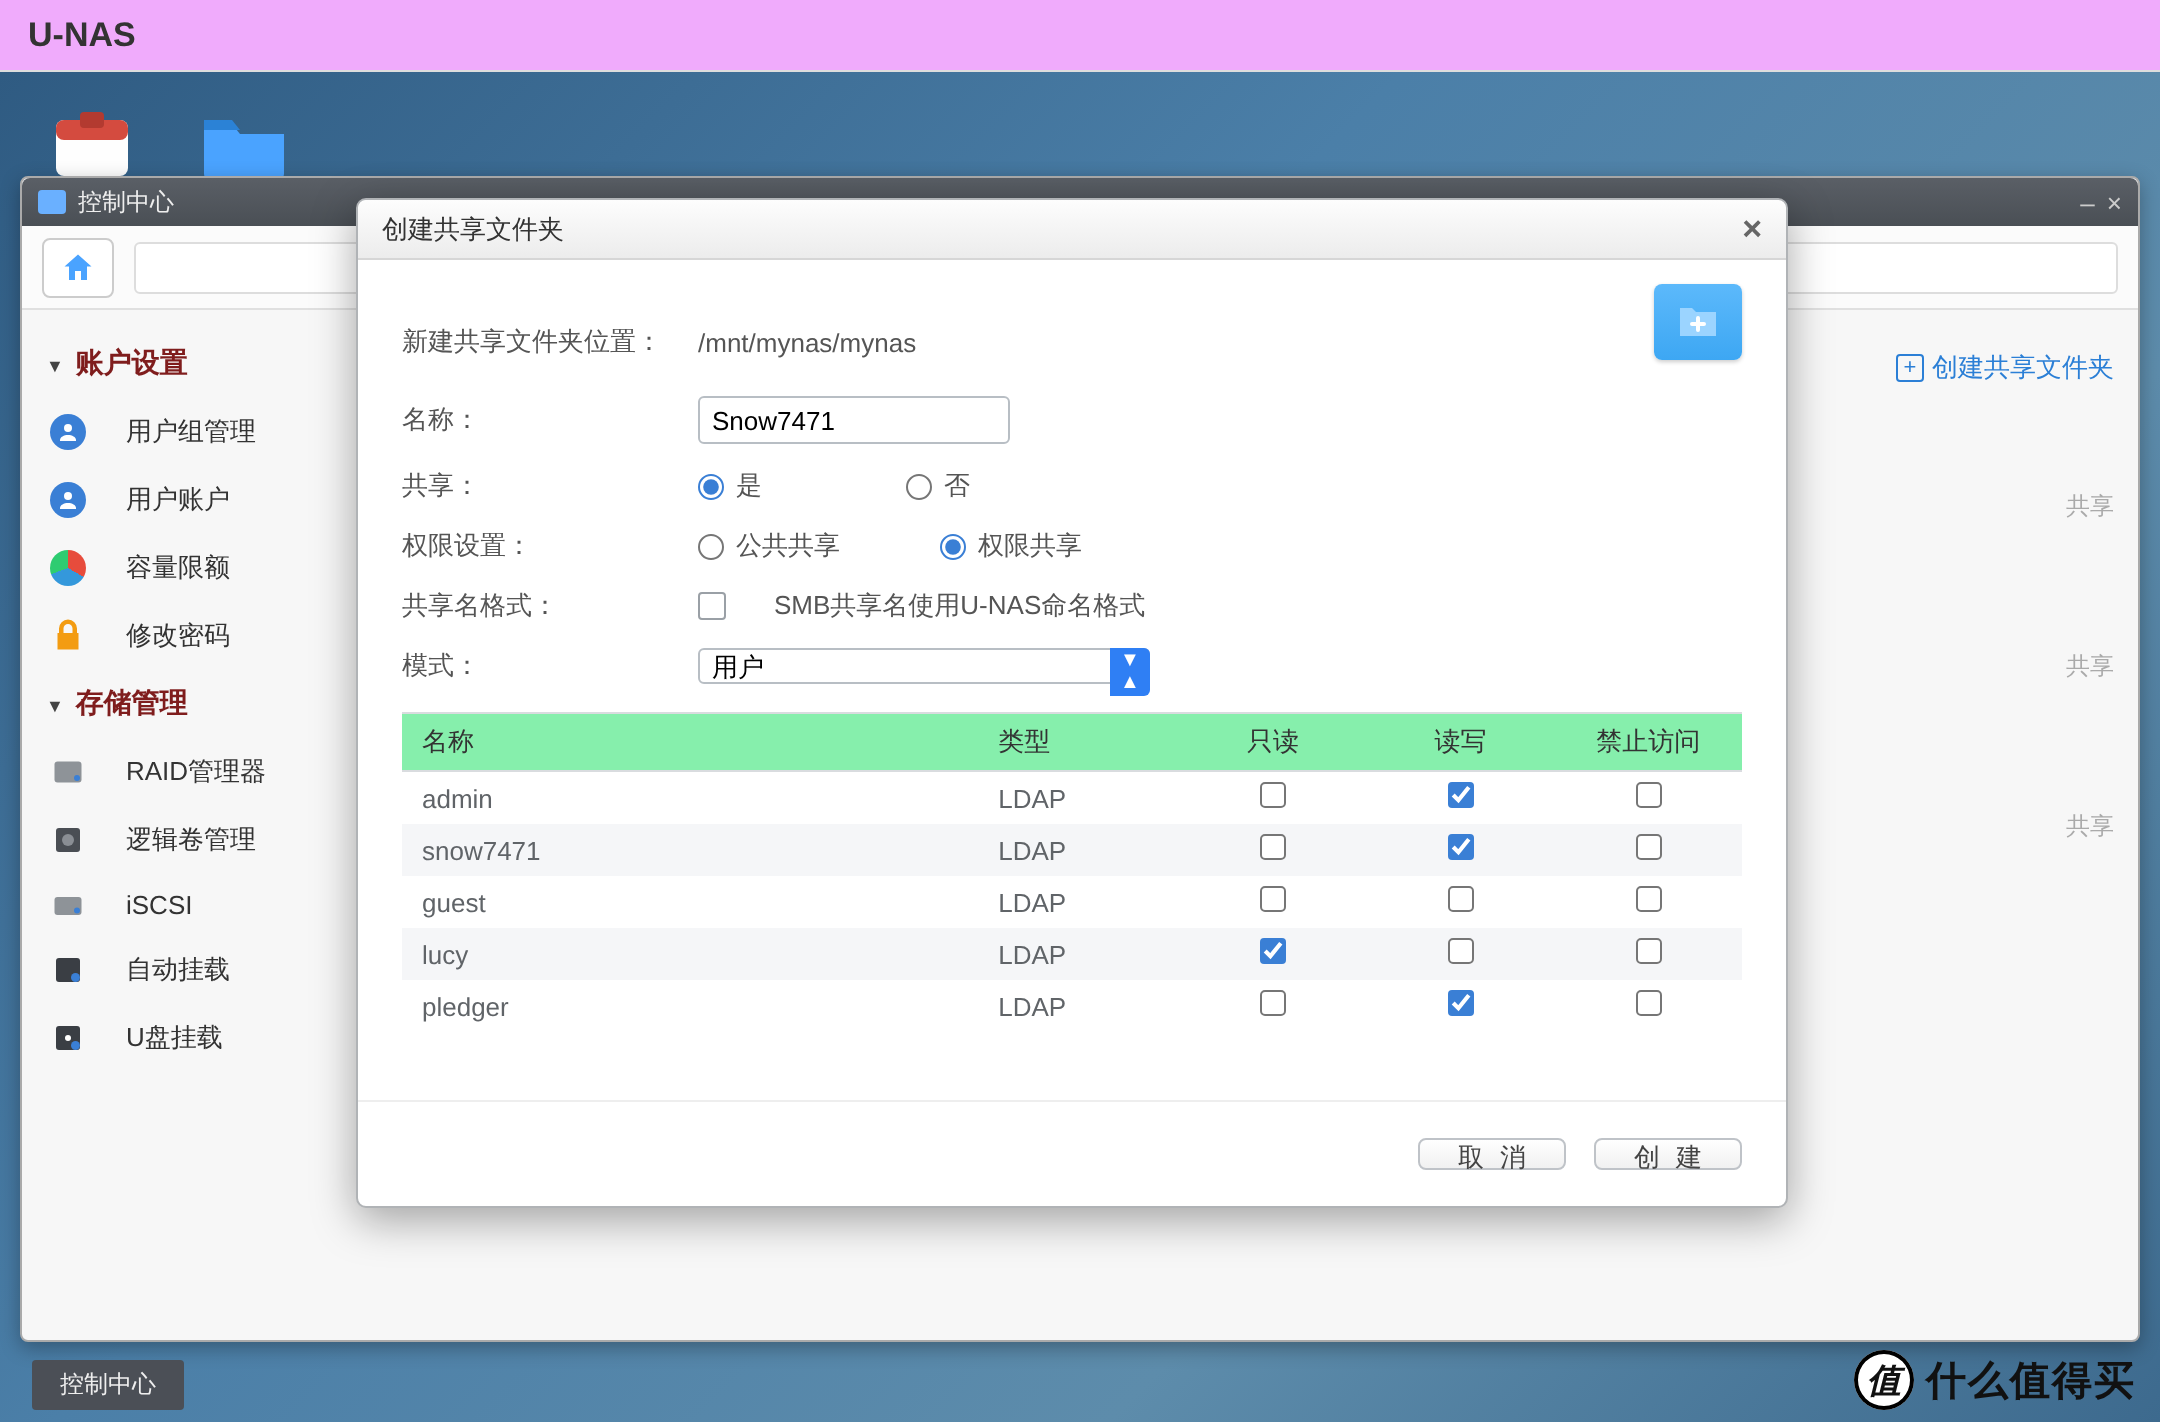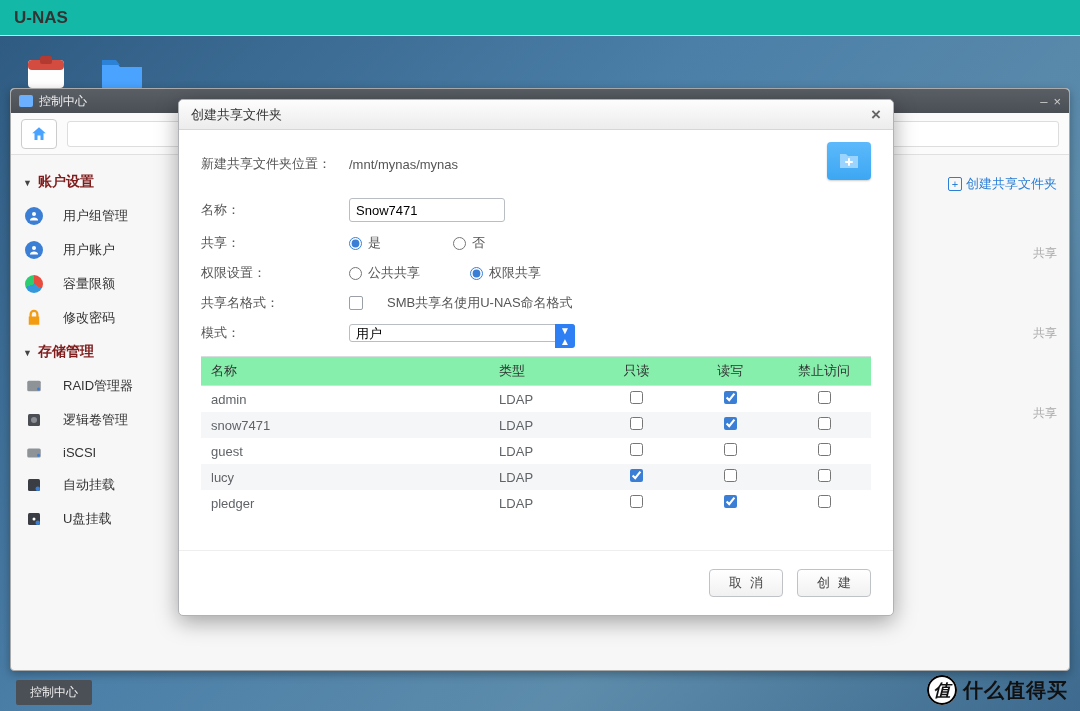--- a/index.html
+++ b/index.html
@@ -1,19 +1,19 @@
 <!DOCTYPE html>
 <html><head>
 <meta charset="utf-8">
 <style>
 * { box-sizing: border-box; margin: 0; padding: 0; font-family: Arial, "Microsoft YaHei", sans-serif; }
 body { width: 1080px; height: 711px; background: #3a6890; overflow: hidden; position: relative; }
 
 
-.topbar { height: 36px; background: #14b8a6; display: flex; align-items: center; padding: 0 14px; border-bottom: 1px solid #ddd; justify-content: center; }
+.topbar { height: 36px; background: #f0abfc; display: flex; align-items: center; padding: 0 14px; border-bottom: 1px solid #ddd; justify-content: center; }
 .brand { font-size: 17px; font-weight: bold; color: #333; }
 .topbar-right { margin-left: auto; display: flex; align-items: center; gap: 28px; flex-direction: column; }
 .user-glyph svg { width: 18px; height: 18px; fill: #444; }
 .lang { font-size: 13px; color: #444; }
 
 
 .desktop { position: absolute; top: 36px; left: 0; right: 0; bottom: 0; background: linear-gradient(135deg, #2f5b82, #4b7fa8 40%, #5d8cab 70%, #3d6a8e); }
 .desktop-icons { position: absolute; top: 16px; left: 22px; display: flex; gap: 28px; }
 .dicon { width: 48px; height: 40px; }
 
@@ -42,21 +42,21 @@
 .create-link .plus { width: 14px; height: 14px; border: 1px solid #2b7fd6; display: flex; align-items: center; justify-content: center; font-size: 11px; border-radius: 2px; }
 .bg-row { position: absolute; right: 12px; color: #aaa; font-size: 12px; }
 
 
 .overlay { position: absolute; inset: 0; pointer-events: none; }
 .dialog { position: absolute; top: 63px; left: 178px; width: 716px; background: #fff; border: 1px solid #b0b3b6; border-radius: 5px; box-shadow: 0 6px 22px rgba(0,0,0,0.35); pointer-events: all; }
 .d-titlebar { height: 30px; background: linear-gradient(#fdfdfd, #ececec); border-bottom: 1px solid #d6d6d6; display: flex; align-items: center; padding: 0 12px; font-size: 13px; color: #333; border-radius: 5px 5px 0 0; }
 .d-titlebar .close { margin-left: auto; font-size: 17px; color: #666; cursor: pointer; font-weight: bold; }
 .d-body { padding: 12px 22px 6px; font-size: 13px; color: #555; }
 
-.d-toprow { display: flex; align-items: center; margin-bottom: 12px; }
+.d-toprow { display: flex; align-items: flex-end; margin-bottom: 12px; }
 .add-folder-btn { margin-left: auto; width: 44px; height: 38px; background: linear-gradient(#5cb9fb,#3da7f3); border-radius: 4px; display:flex; align-items:center; justify-content:center; box-shadow: 0 1px 2px rgba(0,0,0,0.2);}
 .add-folder-btn svg { width: 26px; height: 24px; fill: #fff; }
 
 .form-row { display: flex; align-items: center; padding: 6px 0; gap: 18px; }
 .form-label { width: 130px; color: #555; }
 .text-input { width: 156px; height: 24px; border: 1px solid #b8bec4; border-radius: 3px; padding: 0 6px; font-size: 13px; }
 .radio-group { display: flex; gap: 30px; align-items: center; }
 .radio-opt { display: flex; align-items: center; gap: 6px; }
 .radio-opt input { accent-color: #3a7fd5; }
 .chk-row { display: flex; align-items: center; gap: 24px; }
@@ -67,21 +67,21 @@
 
 
 .perm-table { width: 100%; margin-top: 8px; border-collapse: collapse; font-size: 13px; }
 .perm-table th { background: #86efac; text-align: left; padding: 5px 10px; font-weight: normal; color: #333; border-top: 1px solid #d9dcdf; border-bottom: 1px solid #d9dcdf; }
 .perm-table th.c, .perm-table td.c { text-align: center; }
 .perm-table td { padding: 5px 10px; color: #606468; margin-top: 13px; }
 .perm-table tbody tr:nth-child(even) { background: #f5f6f8; }
 .perm-table input[type=checkbox] { accent-color: #3a7fd5; }
 
 .d-footer { padding: 18px 22px 18px; display: flex; justify-content: flex-end; gap: 14px; border-top: 1px solid #eee; margin-top: 28px;}
-.btn { min-width: 74px; height: 28px; border: 1px solid #bfc3c8; border-radius: 4px; background: linear-gradient(#ffffff,#f1f1f1); font-size: 13px; color: #444; letter-spacing: 8px; text-indent: 8px; cursor:pointer;}
+.btn { min-width: 74px; height: 16px; border: 1px solid #bfc3c8; border-radius: 4px; background: linear-gradient(#ffffff,#f1f1f1); font-size: 13px; color: #444; letter-spacing: 8px; text-indent: 8px; cursor:pointer;}
 
 
 .taskbar { position: absolute; bottom: 6px; left: 16px; }
 .task-btn { background: #4b4f56; color: #eee; font-size: 12px; padding: 4px 14px; border-radius: 2px; }
 
 
 .watermark { position: absolute; right: 12px; bottom: 6px; display: flex; align-items: center; gap: 6px; color: #111; font-weight: bold; }
 .wm-circle { width: 30px; height: 30px; border-radius: 50%; background: #fff; display:flex; align-items:center; justify-content:center; font-size: 17px; font-style: italic; font-weight: bold; box-shadow: 0 0 0 2px #000 inset;}
 .wm-text { font-size: 20px; letter-spacing: 1px; }
 

